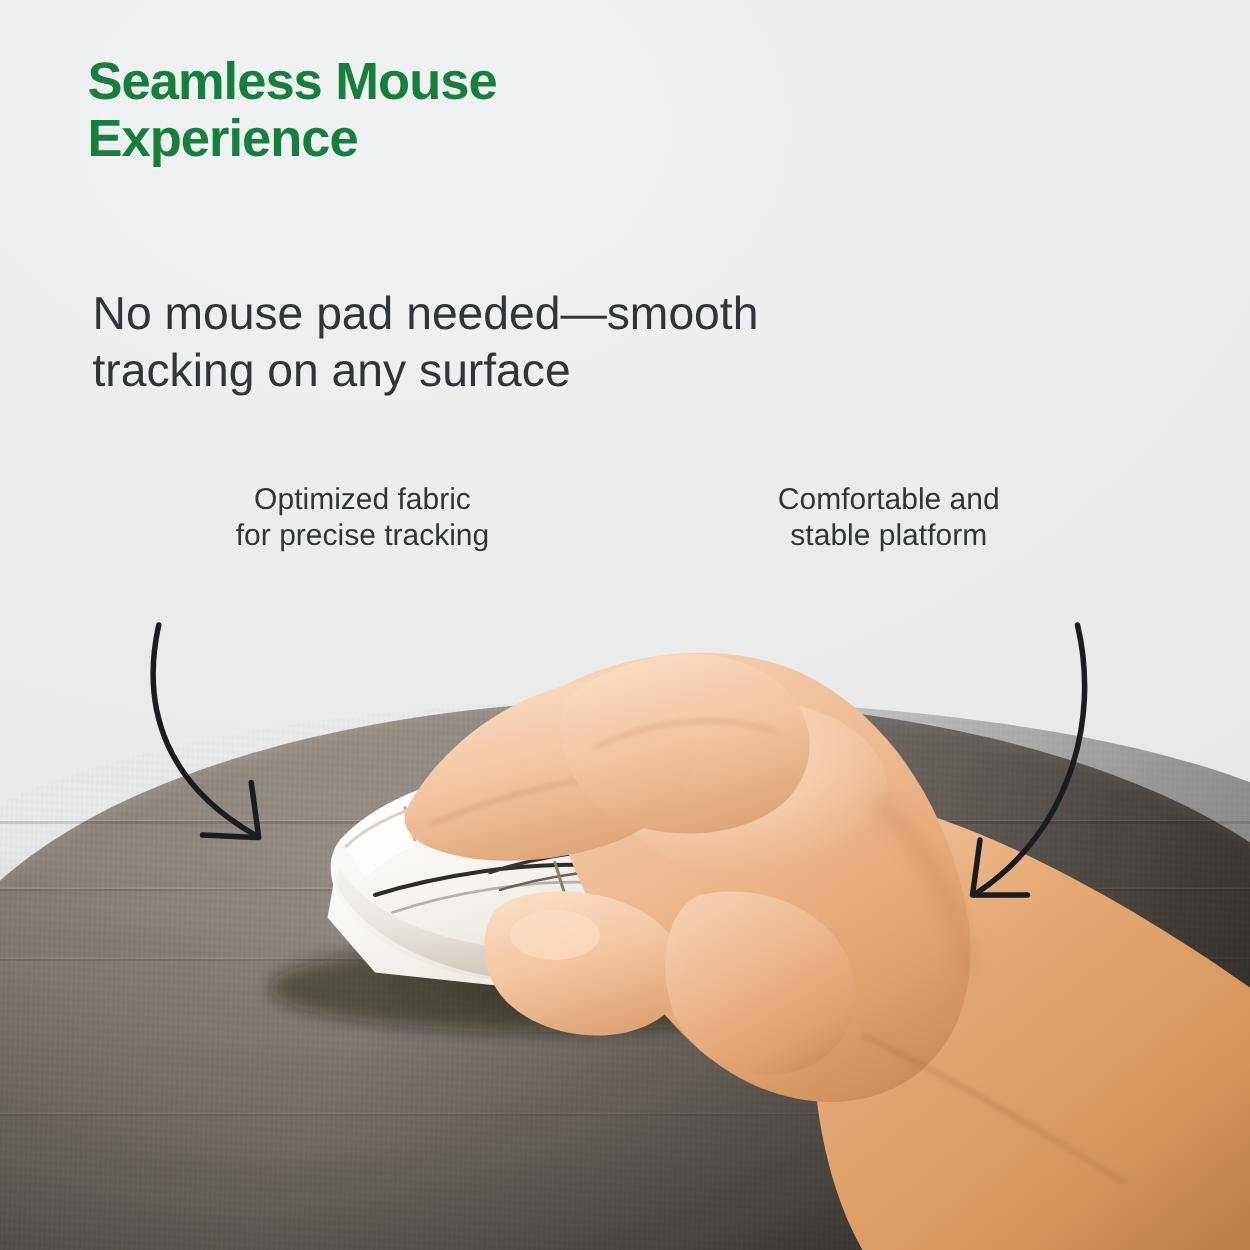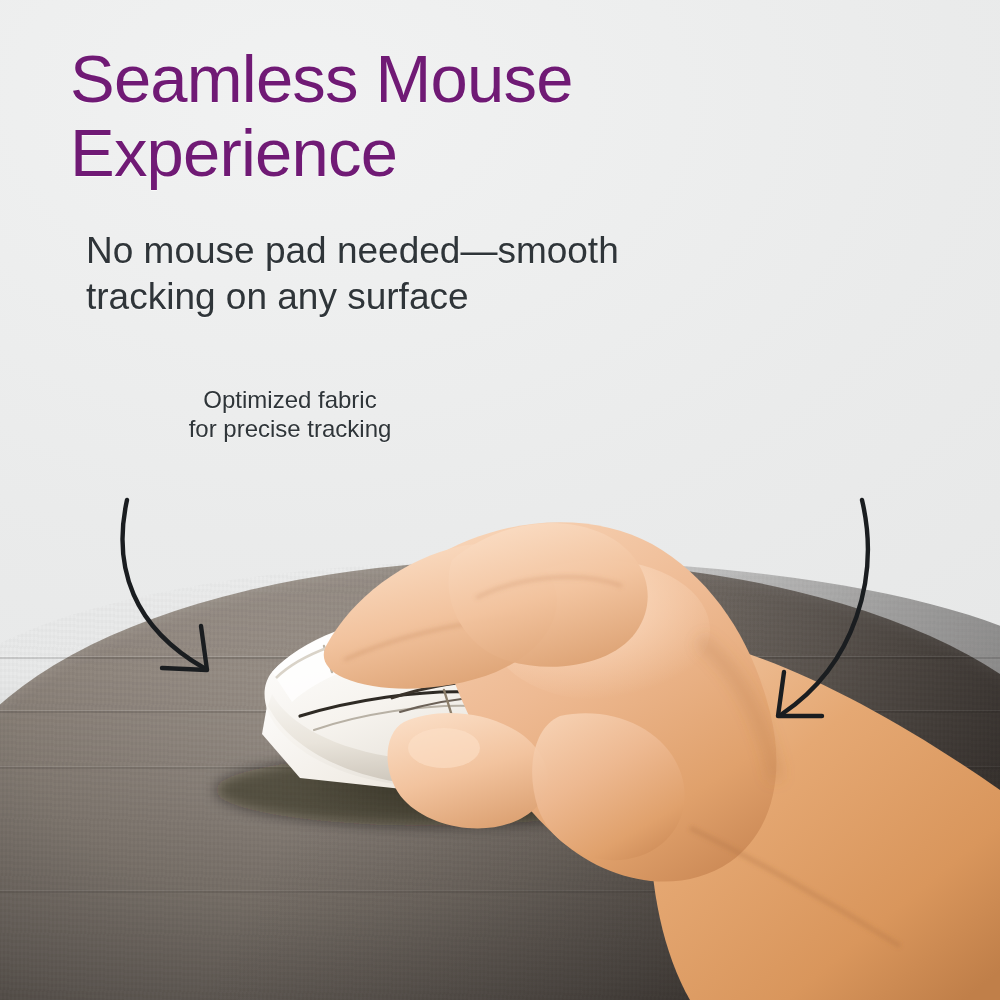--- a/index.html
+++ b/index.html
@@ -91,40 +91,39 @@
     background: radial-gradient(closest-side, rgba(18,14,12,0.50), rgba(18,14,12,0) 72%);
     filter: blur(10px);
   }
 
   
   .headline {
     position: absolute;
     left: 70px;
     top: 42px;
     width: 820px;
-    font-size: 67px;
-    font-weight: 400;
+    font-size: 42px;
+    font-weight: 700;
     line-height: 1.10;
     letter-spacing: -0.8px;
-    color: #701a75;
+    color: #15803d;
     text-shadow: 0 1px 0 rgba(255,255,255,0.65);
     white-space: pre-line;
   }
   .subtitle {
     position: absolute;
     left: 74px;
     top: 228px;
     width: 700px;
     font-size: 37px;
     font-weight: 400;
     line-height: 1.25;
     color: #2f3539;
     text-shadow: 0 1px 0 rgba(255,255,255,0.55);
     white-space: pre-line;
-    margin-left: 12px;
   }
 
   
   .callout {
     position: absolute;
     font-size: 24px;
     font-weight: 400;
     line-height: 1.22;
     color: #2f3539;
     text-align: center;
@@ -310,20 +309,22 @@
 
   <div class="headline">Seamless Mouse
 Experience</div>
 
   <div class="subtitle">No mouse pad needed—smooth
 tracking on any surface</div>
 
   <div class="callout callout-left">Optimized fabric
 for precise tracking</div>
 
+  <div class="callout callout-right">Comfortable and
+stable platform</div>
 
   <svg class="arrows" viewBox="0 0 1000 1000">
     <g>
       <path d="M 127 500 C 112 568, 134 628, 204 668" fill="none" stroke="#1a1d20" stroke-width="4.4" stroke-linecap="round"></path>
       <path d="M 201 626 L 207 670 L 162 668" fill="none" stroke="#1a1d20" stroke-width="4.4" stroke-linecap="round" stroke-linejoin="round"></path>
     </g>
     <g>
       <path d="M 862 500 C 880 576, 856 664, 782 714" fill="none" stroke="#1a1d20" stroke-width="4.4" stroke-linecap="round"></path>
       <path d="M 822 716 L 778 716 L 784 672" fill="none" stroke="#1a1d20" stroke-width="4.4" stroke-linecap="round" stroke-linejoin="round"></path>
     </g>

